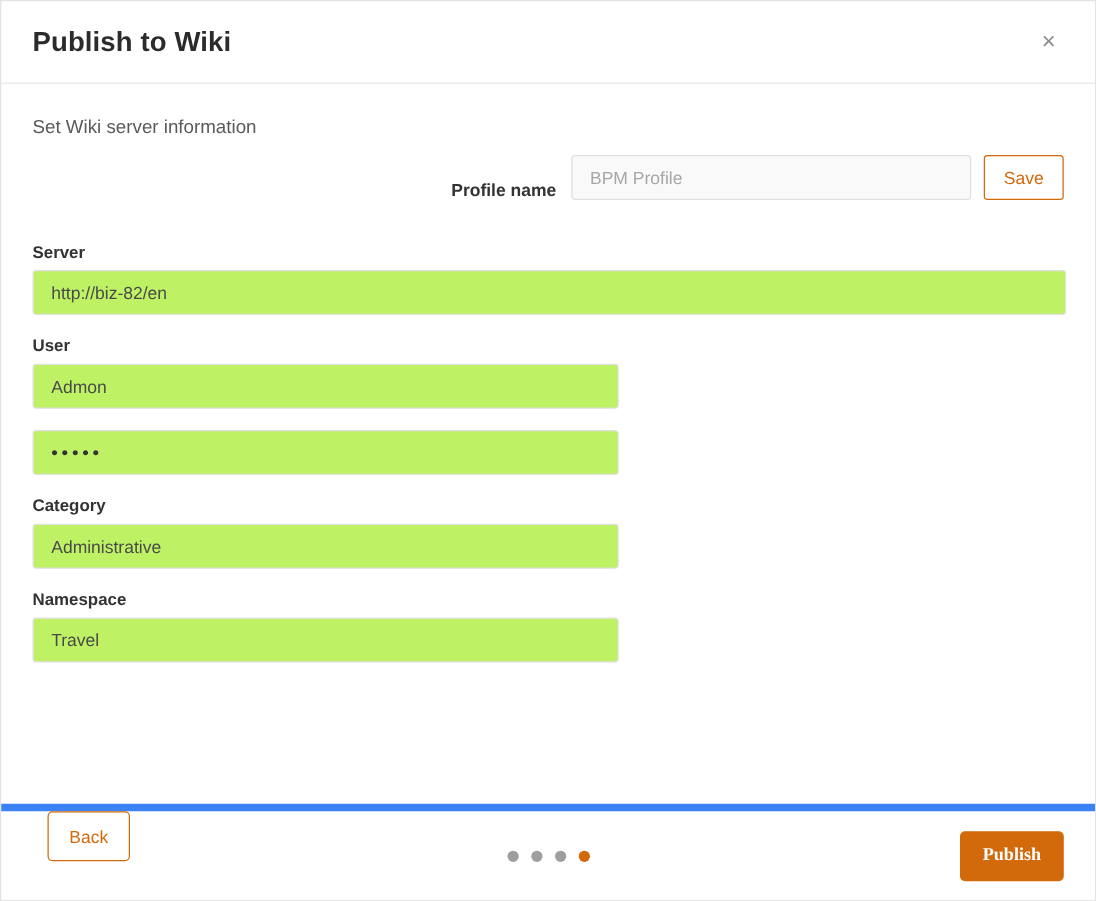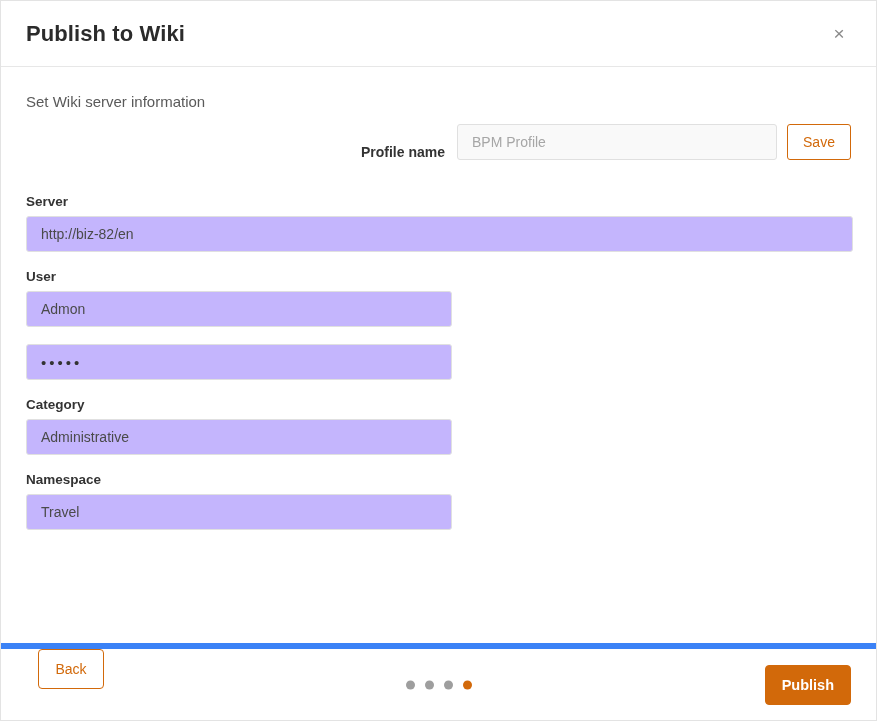--- a/index.html
+++ b/index.html
@@ -124,32 +124,32 @@
   .field-group { margin-bottom: 17px; }
   .field-label {
     display: block;
     font-size: 13.5px;
     font-weight: bold;
     color: #333333;
     margin-bottom: 7px;
   }
   .field-input {
     height: 36px;
-    background: #c4b5fd;
+    background: #bef264;
     border: 1px solid #e0e0e0;
     border-radius: 3px;
     padding: 0 14px;
     font-size: 14px;
     color: #4a4a4a;
     font-family: "Liberation Sans", sans-serif;
     outline: none;
     display: block;
   }
   .field-input.wide { width: 827px; }
-  .field-input.narrow { width: 426px; }
+  .field-input.narrow { width: 469px; }
   .field-input.password {
     letter-spacing: 3px;
     font-size: 15px;
     color: #333;
   }
 
   
   .dialog-footer {
     height: 71px;
     min-height: 71px;
@@ -191,21 +191,21 @@
     top: 50%;
     transform: translateY(-50%);
     min-width: 83px;
     height: 40px;
     background: #d2690a;
     border: 1px solid #d2690a;
     color: #ffffff;
     border-radius: 4px;
     font-size: 14.5px;
     font-weight: bold;
-    font-family: Liberation Sans, sans-serif;
+    font-family: Liberation Serif, serif;
     cursor: pointer;
     padding: 0 16px;
   }
 </style>
 </head>
 <body>
 
 <div class="dialog">
 
   <div class="dialog-header">

